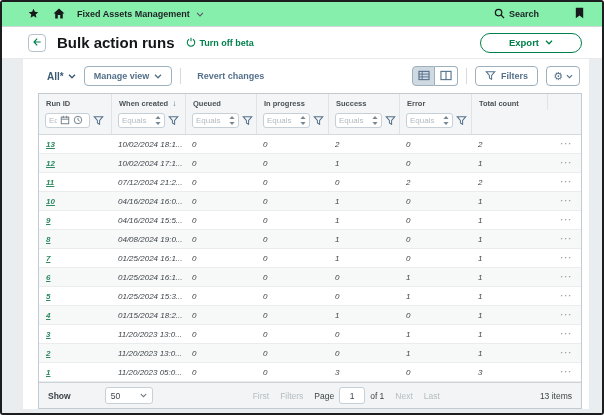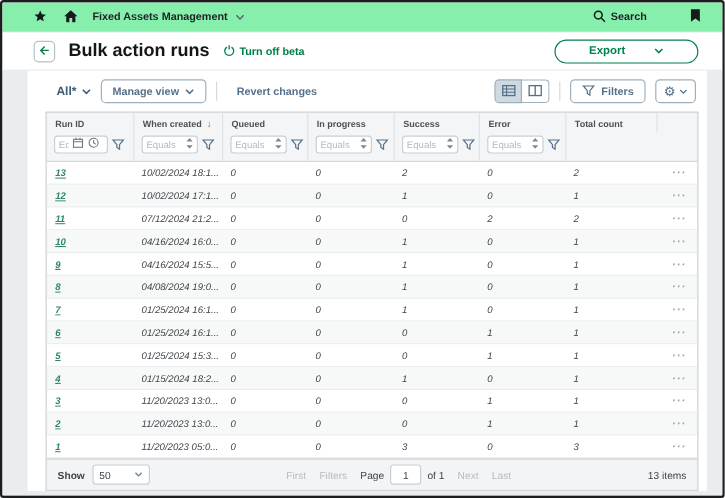--- a/index.html
+++ b/index.html
@@ -21,21 +21,21 @@
 
   
   .titlebar { height: 32px; flex: 0 0 auto; background: #fff; display: flex; align-items: center;
               padding: 0 20px 0 26px; border-bottom: 1px solid #e6eaec; }
   .backbtn { width: 18px; height: 18px; border: 1px solid #b7c1c9; border-radius: 4px; background: #fff;
              display: inline-flex; align-items: center; justify-content: center; cursor: pointer; flex: 0 0 auto; }
   .pagetitle { font-size: 15px; font-weight: bold; color: #14171a; margin: 0 11px; white-space: nowrap; }
   .betatoggle { display: flex; align-items: center; gap: 4px; background: none; border: 0; cursor: pointer;
                 color: #00804b; font-size: 9px; font-weight: bold; }
   .exportbtn { margin-left: auto; height: 20px; border: 1px solid #00804b; border-radius: 11px; background: #fff;
-               color: #00804b; font-weight: bold; font-size: 9.5px; display: flex; align-items: center; gap: 24px;
+               color: #00804b; font-weight: bold; font-size: 9.5px; display: flex; align-items: center; gap: 6px;
                padding: 0 28px; cursor: pointer; }
 
   
   .contentbg { flex: 1; min-height: 0; background: #eaedf0; padding: 0 13px 4px 21px; display: flex; }
   .card { flex: 1; min-width: 0; background: #fff; display: flex; flex-direction: column; padding: 0 7px 0 15px; }
 
   .toolbar { height: 34px; flex: 0 0 auto; display: flex; align-items: center; gap: 8px; padding: 0 2px 0 9px; }
   .allview { display: flex; align-items: center; gap: 4px; font-size: 10px; font-weight: bold; color: #3d5a73;
              background: none; border: 0; cursor: pointer; }
   .tbtn { height: 20px; border: 1px solid #9fb0bd; border-radius: 4px; background: #fff; display: flex;
@@ -76,21 +76,21 @@
   .tr { flex: 1; align-items: center; border-bottom: 1px solid #eaeced; background: #fff; min-height: 0; }
   .tr:nth-child(even) { background: #f7f9f9; }
   .td { font-size: 8px; color: #3e4449; padding-left: 7px; white-space: nowrap; overflow: hidden; }
   .runlink { color: #2d8961; font-weight: bold; font-size: 8px; text-decoration: underline; }
   .td-actions { text-align: right; padding-right: 9px; }
   .dots { color: #9aa1a7; font-weight: bold; font-size: 9px; letter-spacing: 1px; cursor: pointer; }
 
   
   .pfooter { height: 26px; flex: 0 0 auto; background: #f2f4f5; border-top: 1px solid #ccd3d8;
              display: flex; align-items: center; padding: 0 9px; font-size: 8.5px; color: #3e4449; }
-  .pf-left { display: flex; align-items: center; }
+  .pf-left { display: flex; align-items: center; gap: 28px; }
   .showlabel { font-weight: bold; }
   .showsel { width: 48px; height: 17px; border: 1px solid #c7d0d7; border-radius: 3px; background: #fff;
              display: flex; align-items: center; justify-content: space-between; padding: 0 5px; margin-left: 6px;
              font-size: 8.5px; color: #3e4449; cursor: pointer; }
   .pf-center { flex: 1; display: flex; align-items: center; justify-content: center; gap: 11px; }
   .dim { color: #b5bcc2; background: none; border: 0; font-size: 8.5px; cursor: default; }
   .pagegrp { display: flex; align-items: center; gap: 5px; }
   .pageinput { width: 26px; height: 17px; border: 1px solid #c7d0d7; border-radius: 3px; background: #fff;
                text-align: center; font-size: 8.5px; color: #3e4449; font-family: "Liberation Sans", sans-serif; }
   .pf-right { white-space: nowrap; }

